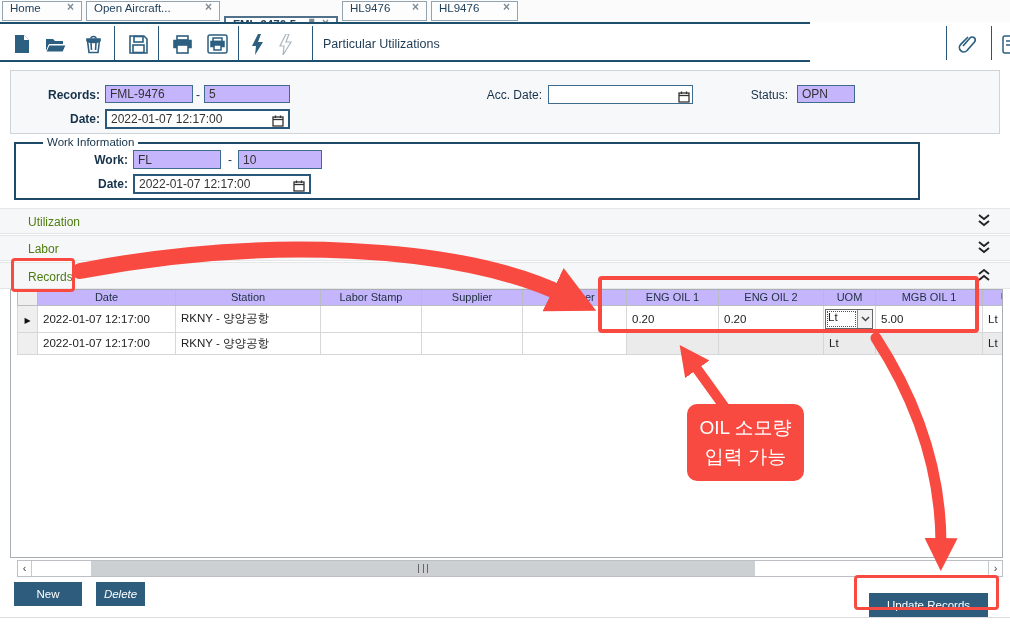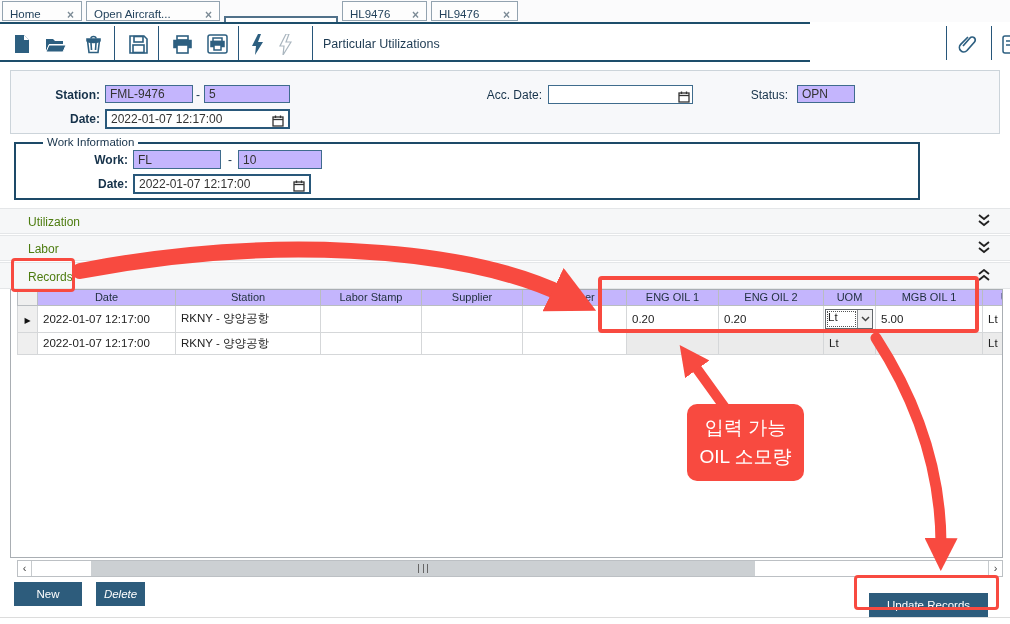--- a/index.html
+++ b/index.html
@@ -2,21 +2,21 @@
 <html><head>
 <meta charset="utf-8">
 <style>
   * { margin:0; padding:0; box-sizing:border-box; }
   html,body { width:1010px; height:624px; background:#fff; overflow:hidden;
     font-family:"Liberation Sans", sans-serif; color:#1d3a52; }
   .abs { position:absolute; }
 
   
   #tabbar { position:absolute; left:0; top:0; width:1010px; height:22px; background:#fbfbfc; display:flex; gap:4px; padding-left:2px; }
-  .tab { height:20px; margin-top:1px; background:#fdfdfd; border:1px solid #93a3b0; display:flex; align-items:flex-end; gap:4px; padding:0 7px; font-size:11.5px; color:#23425c; cursor:default; }
+  .tab { height:20px; margin-top:1px; background:#fdfdfd; border:1px solid #93a3b0; display:flex; align-items:flex-start; gap:4px; padding:0 7px; font-size:11.5px; color:#23425c; cursor:default; }
   .tab.active { border:2px solid #51718a; font-weight:bold; background:#fff; height:30px; margin-top:16px; }
   .tab .x { color:#7c8b96; font-weight:bold; font-size:12px; line-height:10px; }
   .tab .pin svg { display:block; }
 
   
   #toolbar { position:absolute; left:0; top:22px; width:810px; height:40px; background:#fff; border-top:2px solid #1d4e6b; border-bottom:2px solid #1d4e6b; }
   .tbi { position:absolute; top:9px; width:22px; height:22px; display:flex; align-items:center; justify-content:center; }
   .tsep { position:absolute; top:2px; width:1px; height:34px; background:#27567a; }
   #tb-title { position:absolute; left:323px; top:13px; font-size:12.5px; color:#1d3a52; }
 
@@ -182,21 +182,21 @@
         <g fill="none" stroke="#2d5f80" stroke-width="1.5">
           <rect x="1" y="2" width="14" height="17" rx="2"></rect>
           <line x1="4" y1="7" x2="12" y2="7"></line>
           <line x1="4" y1="11" x2="12" y2="11"></line>
         </g>
       </svg>
   </div>
 </div>
 
 <div id="docpanel"></div>
-<div class="lbl b abs" style="left:10px; top:88px; width:90px; text-align:right;">Station:</div>
+<div class="lbl b abs" style="left:10px; top:88px; width:90px; text-align:right;">Records:</div>
 <input class="fld" style="left: 105px; top: 85px; width: 88px; height: 18px;" readonly="" value="FML-9476">
 <div class="lbl abs" style="left:196px; top:88px;">-</div>
 <input class="fld" style="left: 204px; top: 85px; width: 86px; height: 18px;" readonly="" value="5">
 <div class="lbl abs" style="left:480px; top:88px; width:62px; text-align:right;">Acc. Date:</div>
 <input class="fld white" style="left: 548px; top: 85px; width: 145px; height: 19px;" value="">
 <div class="cal" style="left:678px; top:89px;">
   <svg width="12" height="12" viewBox="0 0 12 12">
       <g fill="none" stroke="#333" stroke-width="1.3">
         <rect x="1" y="2" width="10" height="9"></rect>
         <line x1="1" y1="4.5" x2="11" y2="4.5"></line>
@@ -363,15 +363,15 @@
     <marker id="ah" viewBox="0 0 4 4" refX="1.2" refY="2" markerWidth="3" markerHeight="3" orient="auto">
       <path d="M0 0 L4 2 L0 4 Z" fill="#f84a40"></path>
     </marker>
   </defs>
   <path d="M 80 271 C 260 236, 460 244, 566 296" fill="none" stroke="#f84a40" stroke-width="16" stroke-linecap="round" marker-end="url(#ah)"></path>
   <path d="M 728 412 Q 708 384 692 362" fill="none" stroke="#f84a40" stroke-width="10" stroke-linecap="round" marker-end="url(#ah)"></path>
   <path d="M 876 338 Q 942 440 941 548" fill="none" stroke="#f84a40" stroke-width="11" stroke-linecap="round" marker-end="url(#ah)"></path>
 </svg>
 
 <div id="callout">
+  <div>OIL 소모량</div>
   <div>입력 가능</div>
-  <div>OIL 소모량</div>
 </div>
 
 </body></html>

